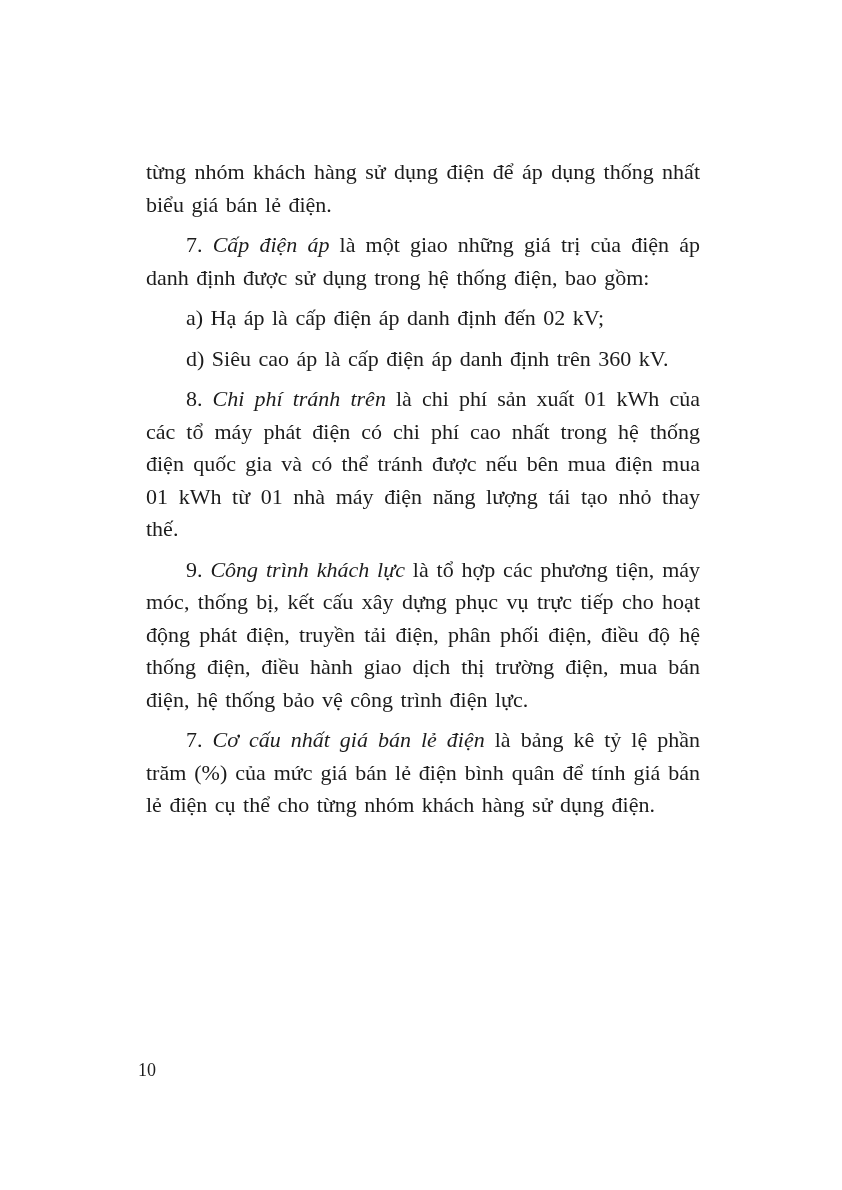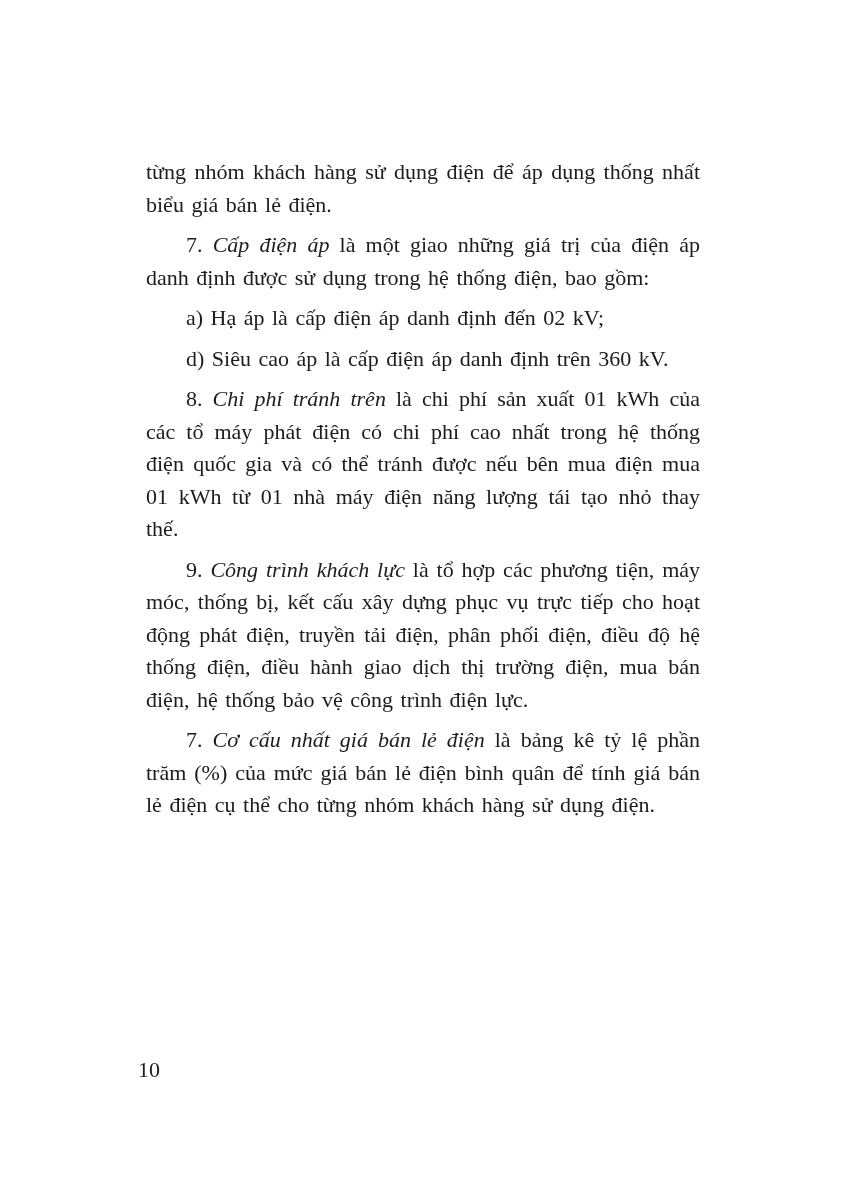--- a/index.html
+++ b/index.html
@@ -37,21 +37,21 @@
   .text-block p.no-indent {
     text-indent: 0;
   }
   .em {
     font-style: italic;
   }
   .page-number {
     position: absolute;
     left: 138px;
     top: 1054px;
-    font-size: 22px;
+    font-size: 18px;
     line-height: 32px;
     color: #1c1c1c;
   }
 </style>
 </head>
 <body>
 
 <div class="page">
   <div class="text-block">
       <p class="no-indent"><span>từng nhóm khách hàng sử dụng điện để áp dụng thống nhất biểu giá bán lẻ điện.</span></p>

